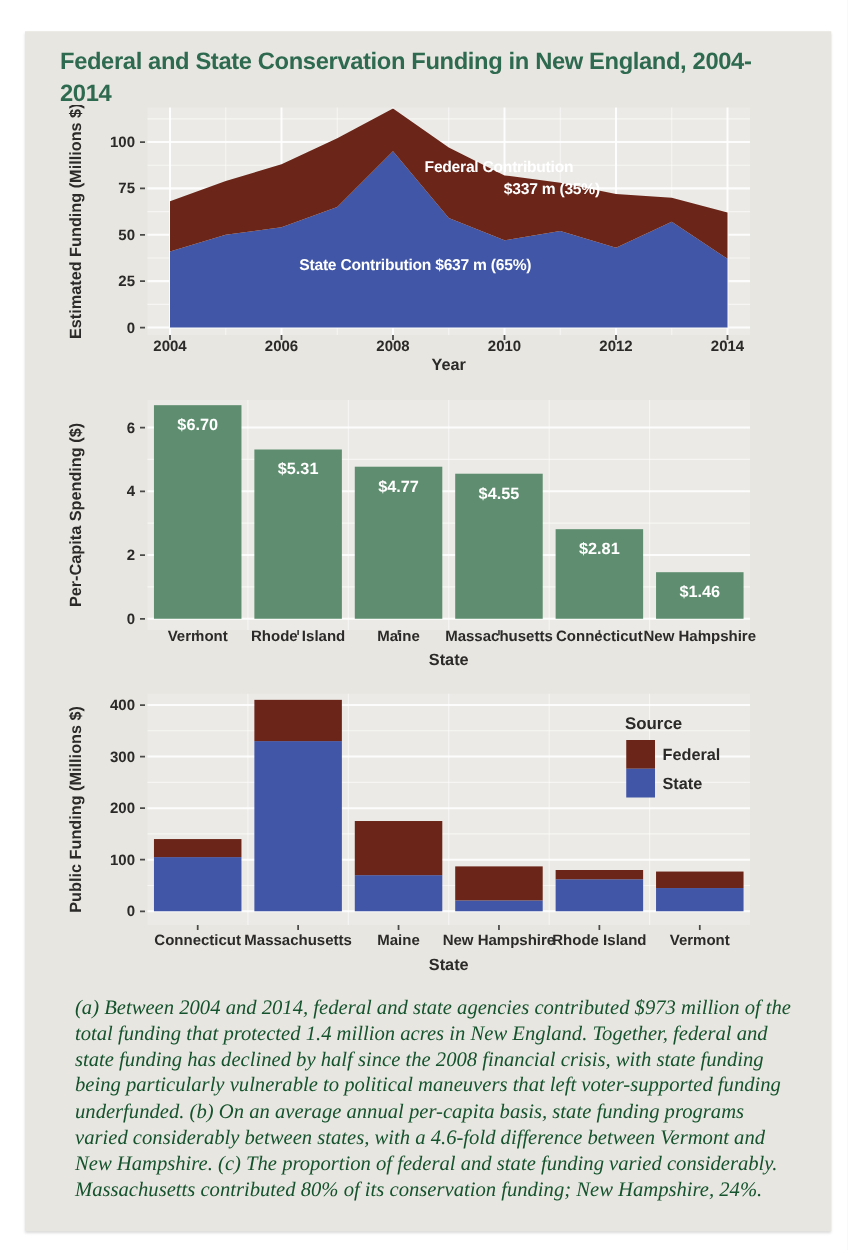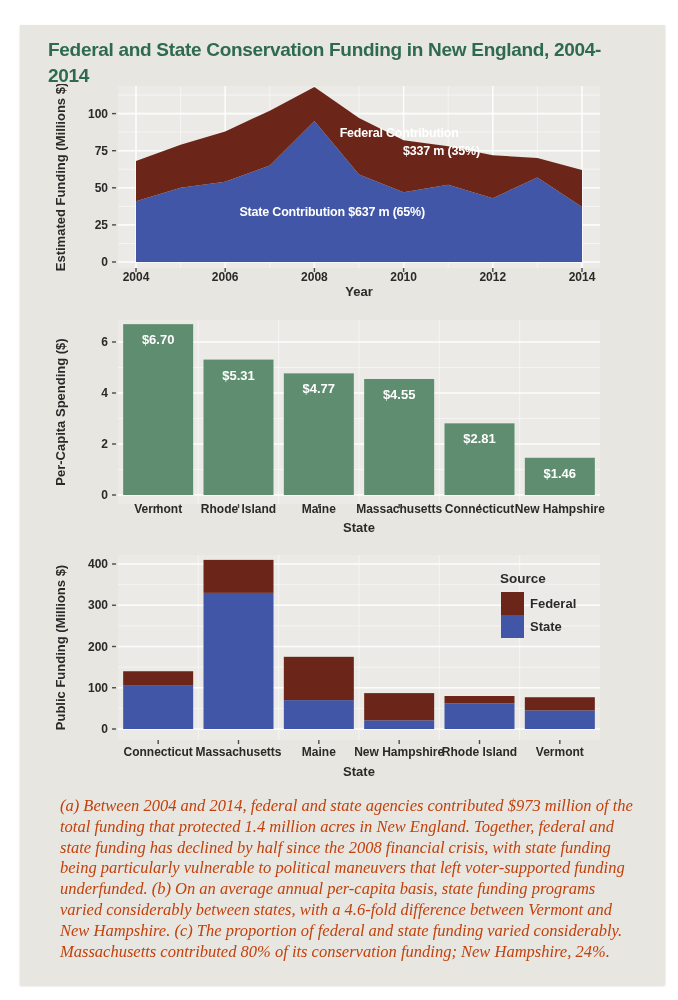--- a/index.html
+++ b/index.html
@@ -4,21 +4,21 @@
 <style>
   html,body{margin:0;padding:0;}
   body{width:678px;height:1000px;background:#ffffff;font-family:"Liberation Sans",sans-serif;}
   .page{position:relative;width:678px;height:1000px;background:#ffffff;overflow:hidden;}
   .panel{position:absolute;left:20px;top:25px;width:645px;height:960px;background:#e8e6e0;box-shadow:0 1px 2px rgba(0,0,0,.15);}
   .fig-title{position:absolute;left:28px;top:12px;width:592px;margin:0;font-size:19px;line-height:26px;font-weight:700;letter-spacing:-0.3px;color:#2e6a4f;}
   .chart{position:absolute;left:25px;}
   #chart0{top:59px;}
   #chart1{top:291px;}
   #chart2{top:526px;}
-  .caption{position:absolute;left:40px;top:771px;width:578px;margin:0;font-family:"Liberation Serif",serif;font-style:italic;font-size:16.5px;line-height:20.8px;color:#c2410c;}
+  .caption{position:absolute;left:40px;top:771px;width:578px;margin:0;font-family:"Liberation Serif",serif;font-style:italic;font-size:16.5px;line-height:20.8px;color:#14532d;}
   svg text{font-family:"Liberation Sans",sans-serif;}
 </style>
 </head>
 <body>
 
 <div class="page">
   <div class="panel">
     <h1 class="fig-title">Federal and State Conservation Funding in New England, 2004-2014</h1>
     <div id="chart0" class="chart"><svg width="600" height="218" viewBox="0 0 600 218">
           <rect x="73" y="2" width="482" height="182" fill="#ebeae6"></rect>

